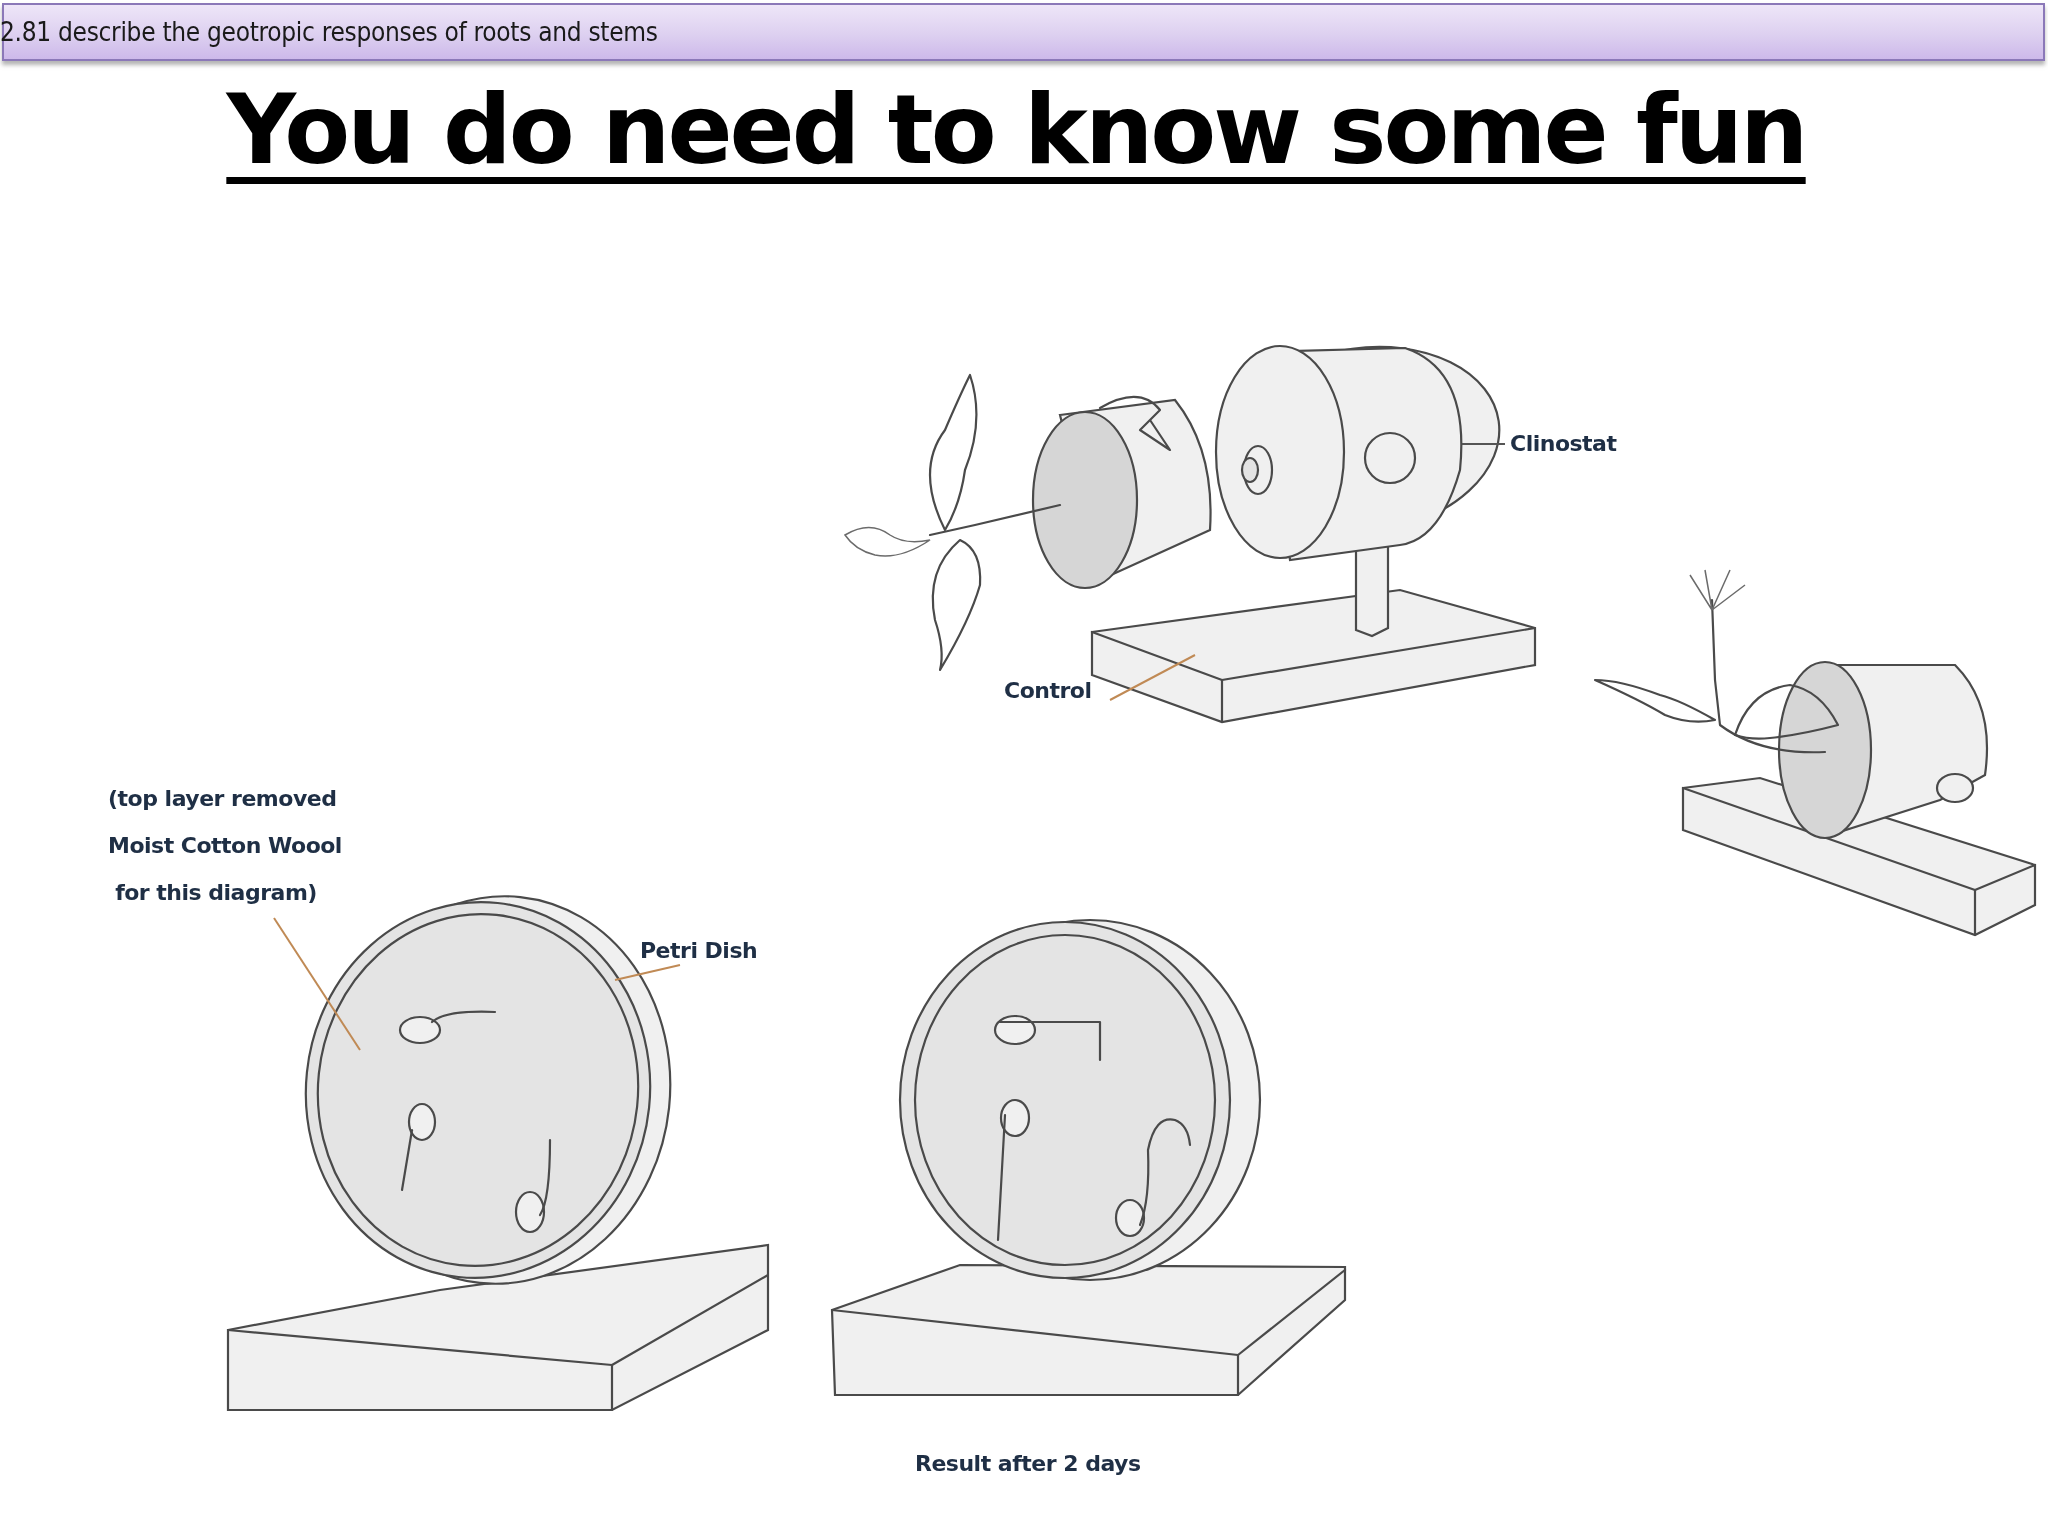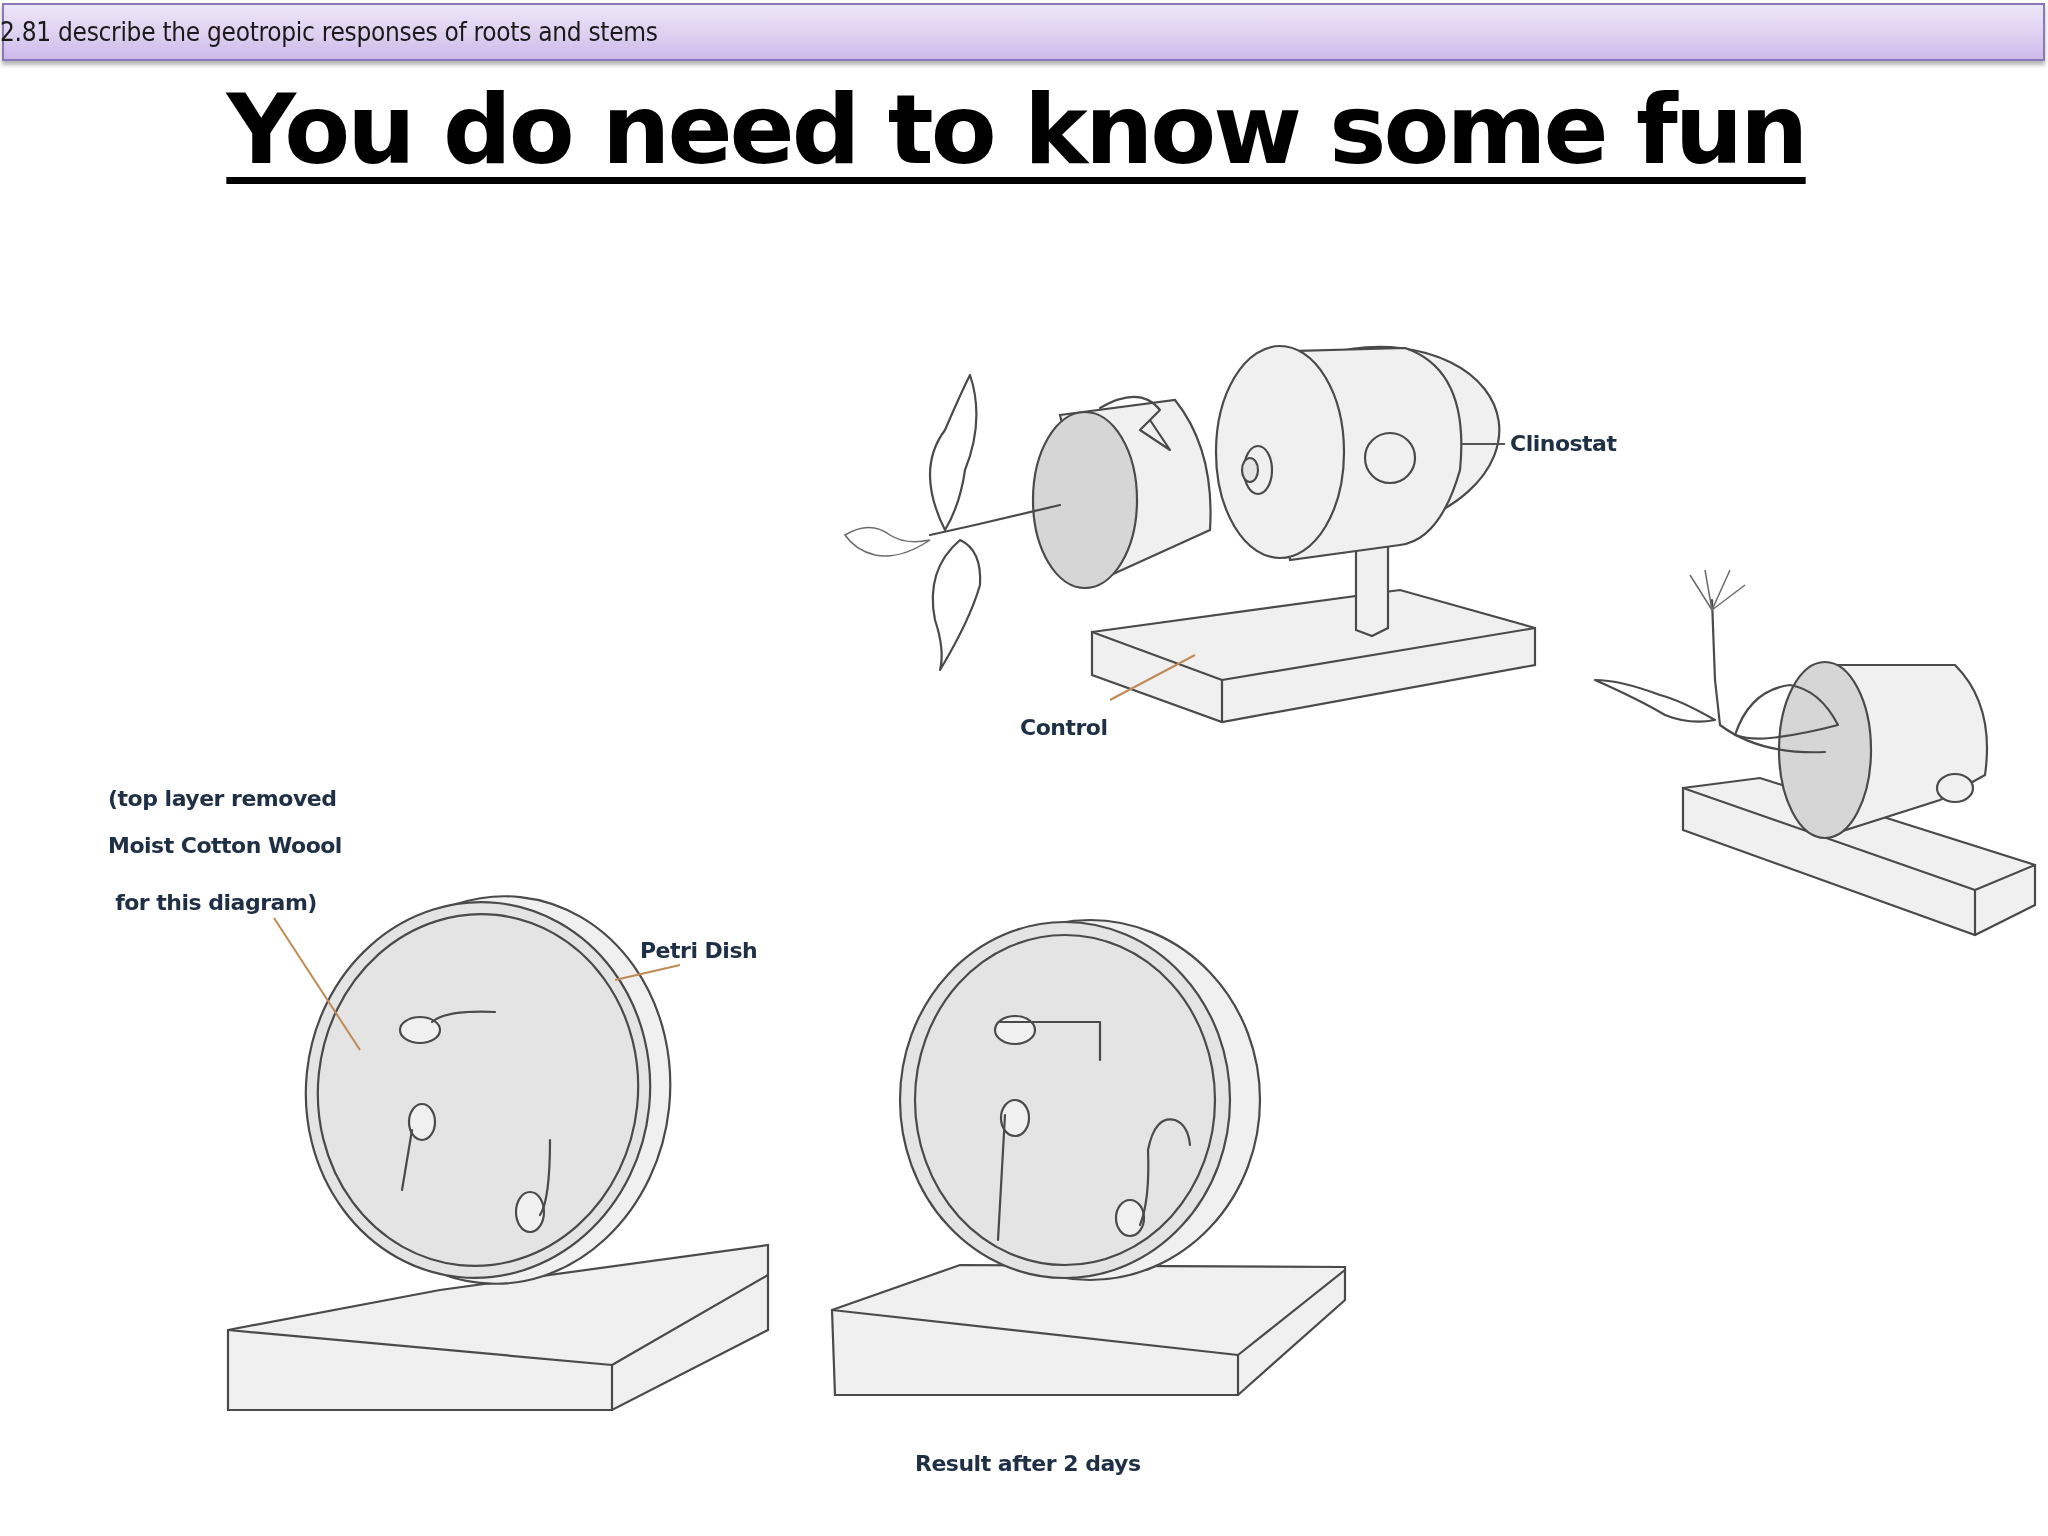--- a/index.html
+++ b/index.html
@@ -130,21 +130,21 @@
     <ellipse class="fillpale" cx="1015" cy="1030" rx="20" ry="14"></ellipse>
     <path class="ink" d="M1000 1022 L1100 1022 L1100 1060"></path>
     <ellipse class="fillpale" cx="1015" cy="1118" rx="14" ry="18"></ellipse>
     <path class="ink" d="M1005 1115 L998 1240"></path>
     <ellipse class="fillpale" cx="1130" cy="1218" rx="14" ry="18"></ellipse>
     <path class="ink" d="M1140 1225 Q1150 1200 1148 1150 Q1155 1115 1175 1120 Q1188 1125 1190 1145"></path>
   </g>
 </svg>
 
 <div class="diagram-label" style="left:1510px; top:420px;">Clinostat</div>
-<div class="diagram-label" style="left:1004px; top:704px;margin-left:16px;">Control</div>
+<div class="diagram-label" style="left:1004px; top:667px;">Control</div>
 
 <div class="diagram-label" style="left:108px; top:775px;">
   <div>(top layer removed</div>
   <div>Moist Cotton Woool</div>
-  <div style="white-space:pre;margin-top:10px;"> for this diagram)</div>
+  <div style="white-space:pre;"> for this diagram)</div>
 </div>
 <div class="diagram-label" style="left:640px; top:927px;">Petri Dish</div>
 <div class="diagram-label" style="left:915px; top:1440px;">Result after 2 days</div>
 
 </body></html>

